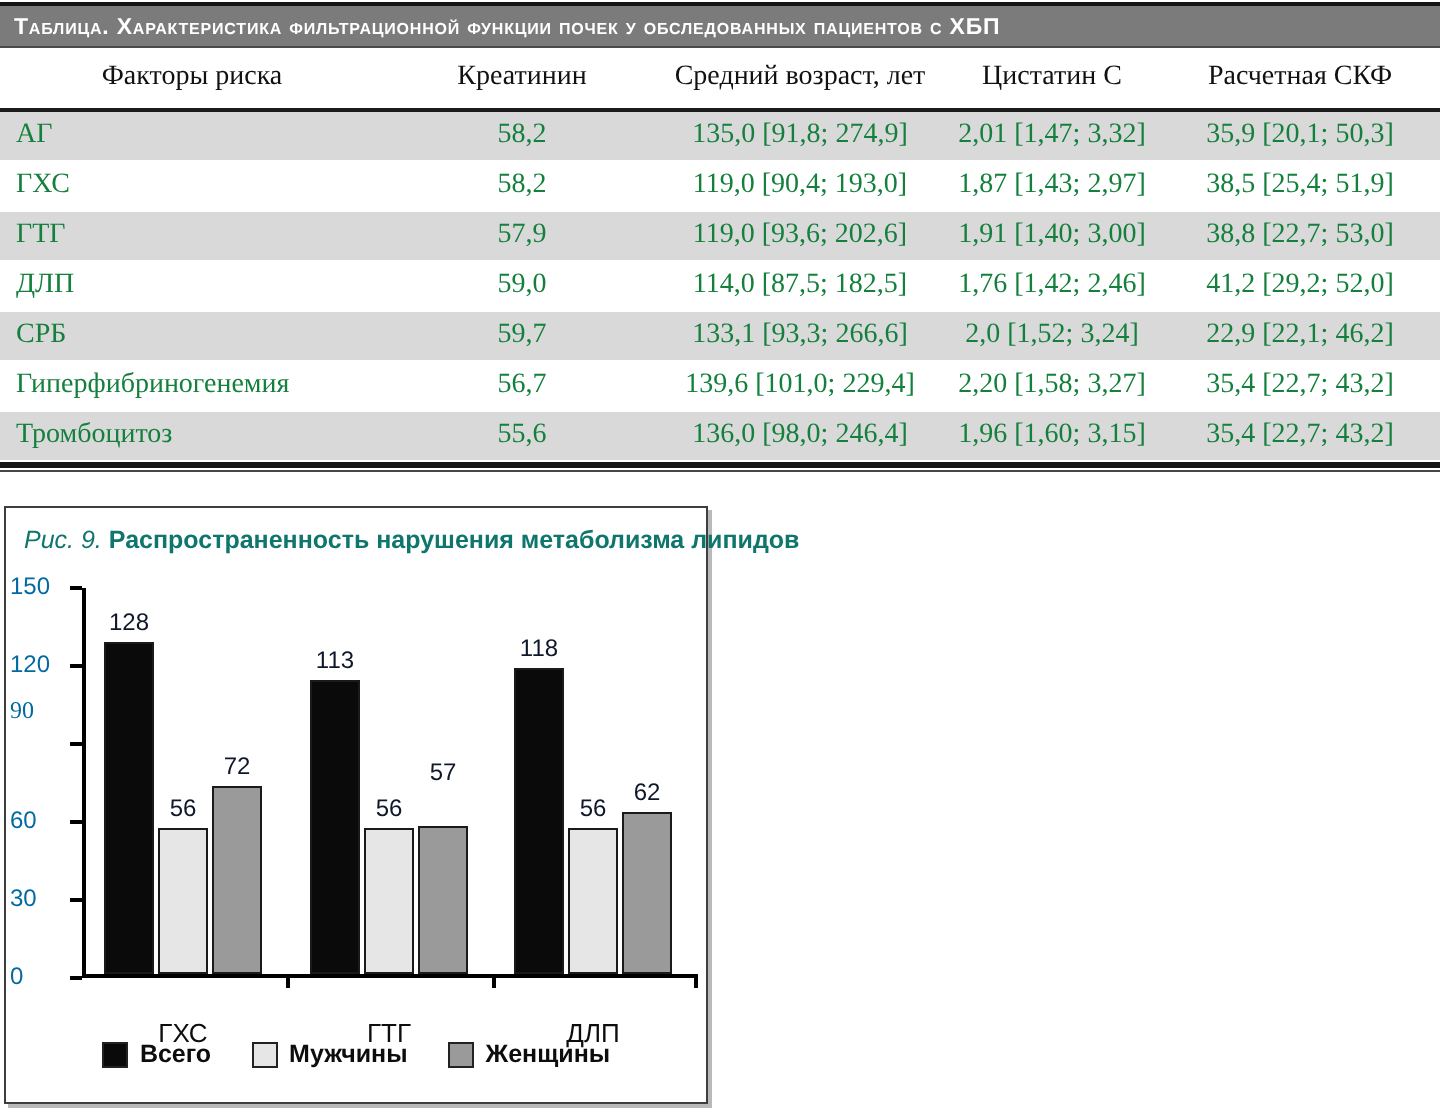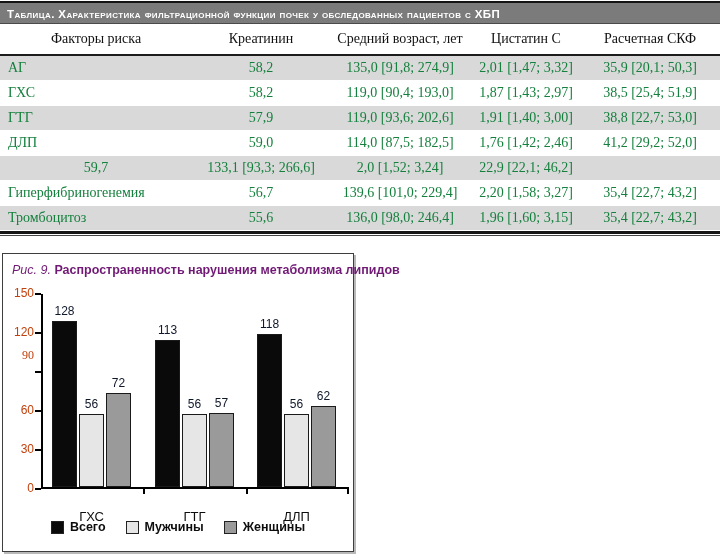--- a/index.html
+++ b/index.html
@@ -38,38 +38,38 @@
   .bottom-rule-thick { height: 3px; background: #161616; margin-top: 0px; }
   .bottom-rule-thin  { height: 1px; background: #454545; margin-top: 1px; }
 
   
   .figure-box {
     position: absolute; left: 2px; top: 253px; width: 352px; height: 299px;
     background: #ffffff; border: 1px solid #3e3e3e;
     box-shadow: 2px 2px 0 #b9b9b9;
   }
   .fig-title {
-    position: absolute; left: 9px; top: 9px; font-size: 12.5px; color: #701a75;
+    position: absolute; left: 9px; top: 9px; font-size: 12.5px; color: #0f766e;
     white-space: nowrap;
   }
   .fig-label { font-style: italic; }
   .fig-caption { font-weight: bold; }
 
   .chart { position: absolute; left: 0; top: 26px; width: 100%; height: 234px; }
   .plot {
     position: absolute; left: 38px; top: 14px; width: 308px; height: 195px;
     border-left: 2px solid #000; border-bottom: 2px solid #000;
   }
   .bar { position: absolute; bottom: 0; width: 25px; }
   .bar-label {
     position: absolute; font-size: 12px; color: #0f172a; text-align: center;
   }
   .ytick-label {
-    position: absolute; left: 2px; width: 29px; text-align: right;
-    font-size: 12px; color: #c2410c;
+    position: absolute; left: 2px; width: 29px; 
+    font-size: 12px; color: #0369a1;
   }
   .ytick { position: absolute; left: 32px; width: 6px; height: 2px; background: #000; }
   .xtick { position: absolute; width: 2px; height: 5px; background: #000; top: 195px; }
   .xcat {
     position: absolute; top: 215px; width: 70px; text-align: center;
     font-size: 13px; color: #0d0d0d;
   }
   .legend {
     position: absolute; left: 0; right: 0; top: 266px;
     display: flex; justify-content: center; align-items: center; gap: 20px;
@@ -115,20 +115,21 @@
           <div class="cell">38,8 [22,7; 53,0]</div>
         </div>
         <div class="grid-row">
           <div class="cell first">ДЛП</div>
           <div class="cell">59,0</div>
           <div class="cell">114,0 [87,5; 182,5]</div>
           <div class="cell">1,76 [1,42; 2,46]</div>
           <div class="cell">41,2 [29,2; 52,0]</div>
         </div>
         <div class="grid-row striped">
+          <div class="cell first">СРБ</div>
           <div class="cell">59,7</div>
           <div class="cell">133,1 [93,3; 266,6]</div>
           <div class="cell">2,0 [1,52; 3,24]</div>
           <div class="cell">22,9 [22,1; 46,2]</div>
         </div>
         <div class="grid-row">
           <div class="cell first">Гиперфибриногенемия</div>
           <div class="cell">56,7</div>
           <div class="cell">139,6 [101,0; 229,4]</div>
           <div class="cell">2,20 [1,58; 3,27]</div>
@@ -159,21 +160,21 @@
           <div class="bar-label" style="left: 27px; width: 43px; bottom: 76px;">56</div>
           <div class="bar" style="left: 63px; height: 94px; background: rgb(154, 154, 154); border: 1px solid rgb(26, 26, 26);"></div>
           <div class="bar-label" style="left: 54px; width: 43px; bottom: 97px;">72</div>
           <div class="xcat" style="left: 13.5px;">ГХС</div>
           <div class="xtick" style="left: 100px;"></div>
           <div class="bar" style="left: 112px; height: 147px; background: rgb(10, 10, 10); border: 1px solid rgb(26, 26, 26);"></div>
           <div class="bar-label" style="left: 103px; width: 43px; bottom: 150px;">113</div>
           <div class="bar" style="left: 139px; height: 73px; background: rgb(230, 230, 230); border: 1px solid rgb(26, 26, 26);"></div>
           <div class="bar-label" style="left: 130px; width: 43px; bottom: 76px;">56</div>
           <div class="bar" style="left: 166px; height: 74px; background: rgb(154, 154, 154); border: 1px solid rgb(26, 26, 26);"></div>
-          <div class="bar-label" style="left: 157px; width: 43px; bottom: 77px;">57</div>
+          <div class="bar-label" style="left: 157px; width: 43px; bottom: 94px;">57</div>
           <div class="xcat" style="left: 116.5px;">ГТГ</div>
           <div class="xtick" style="left: 202.5px;"></div>
           <div class="bar" style="left: 214px; height: 153px; background: rgb(10, 10, 10); border: 1px solid rgb(26, 26, 26);"></div>
           <div class="bar-label" style="left: 205px; width: 43px; bottom: 156px;">118</div>
           <div class="bar" style="left: 241px; height: 73px; background: rgb(230, 230, 230); border: 1px solid rgb(26, 26, 26);"></div>
           <div class="bar-label" style="left: 232px; width: 43px; bottom: 76px;">56</div>
           <div class="bar" style="left: 268px; height: 81px; background: rgb(154, 154, 154); border: 1px solid rgb(26, 26, 26);"></div>
           <div class="bar-label" style="left: 259px; width: 43px; bottom: 84px;">62</div>
           <div class="xcat" style="left: 218.5px;">ДЛП</div>
           <div class="xtick" style="left: 304px;"></div>

